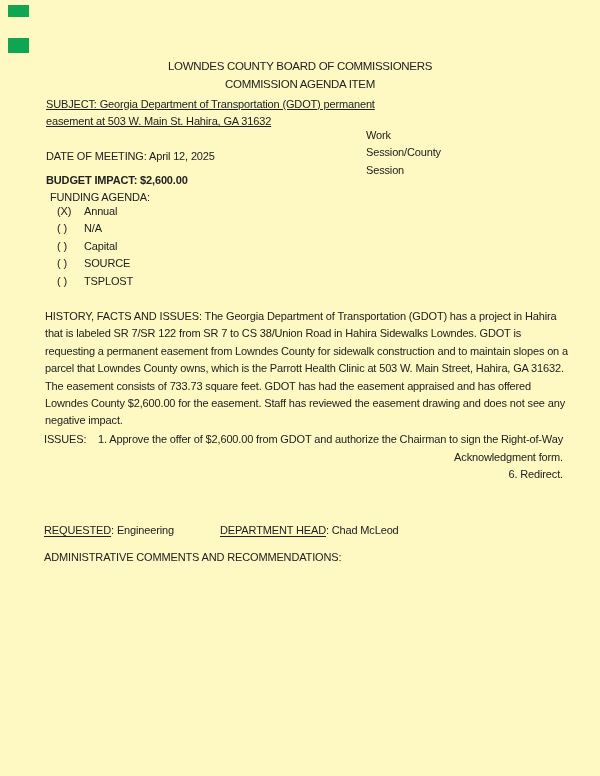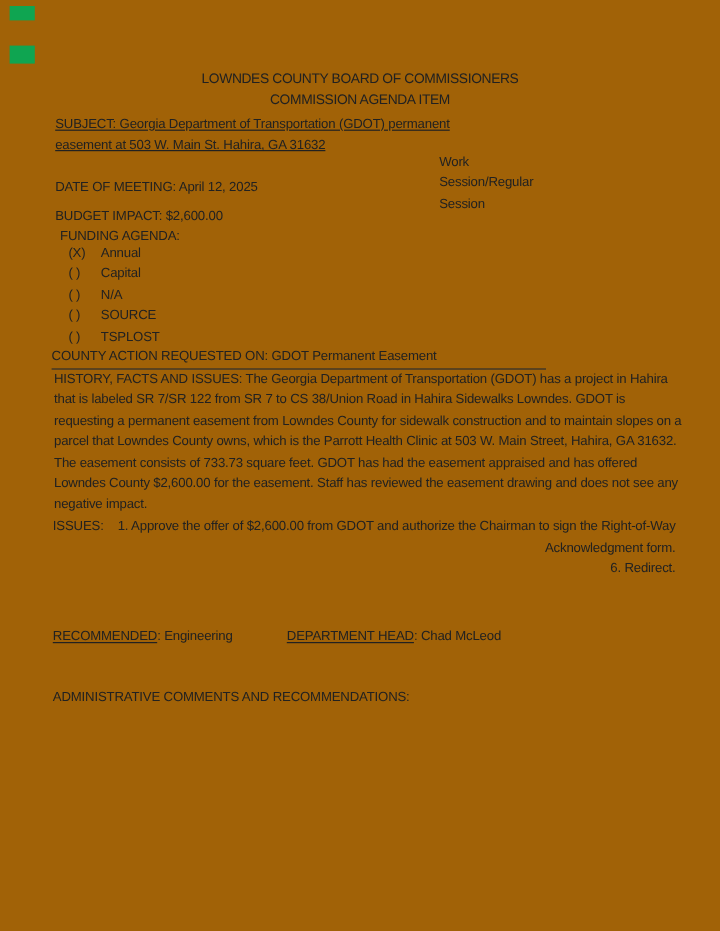--- a/index.html
+++ b/index.html
@@ -1,20 +1,20 @@
 <!DOCTYPE html>
 <html><head>
 <meta charset="utf-8">
 <style>
   html, body { margin: 0; padding: 0; background: #ffffff; }
   .page {
     position: relative;
     width: 600px;
     height: 776px;
-    background: #a16207;
+    background: #fef9c3;
     font-family: "Liberation Sans", sans-serif;
     font-size: 11px;
     line-height: 17.4px;
     letter-spacing: -0.15px;
     color: #212121;
     overflow: hidden;
   }
   .abs { position: absolute; }
   .green-box { position: absolute; left: 8px; }
   .green-box.b1 { top: 5px;  width: 21px; height: 12px; }
@@ -22,94 +22,93 @@
   .title {
     top: 57px; left: 0; width: 600px;
     text-align: center;
     font-size: 11.5px;
     line-height: 18px;
     letter-spacing: -0.3px;
   }
   .subject { top: 96px; left: 46px; width: 336px; text-decoration: underline; }
   .session { top: 127px; left: 366px; width: 110px; white-space: pre-line; }
   .date-meeting { top: 148px; left: 46px; width: 340px; }
-  .budget { top: 172px; left: 46px; width: 340px; }
+  .budget { top: 172px; left: 46px; width: 340px; font-weight: bold; }
   .funding-label { top: 189px; left: 50px; width: 300px; }
   .funding-list { top: 203px; left: 57px; width: 300px; }
   .funding-row { height: 17.4px; }
   .funding-row .mark { display: inline-block; width: 27px; }
   .county-action {
     top: 289px; left: 43px; width: 412px;
     border-bottom: 1.5px solid #2e2e2e;
     line-height: 17.5px;
   }
   .history { top: 308px; left: 45px; width: 524px; }
   .options-label { top: 431px; left: 44px; }
   .options-items { top: 431px; left: 93px; width: 470px; text-align: right; }
   .options-items .opt { line-height: 17.5px; }
   .recommended { top: 495px; left: 44px; width: 400px; }
   .dept-row { top: 522px; left: 44px; width: 520px; }
-  .dept-head-col { position: absolute; left: 195px; top: 0; }
+  .dept-head-col { position: absolute; left: 176px; top: 0; }
   .u { text-decoration: underline; text-underline-offset: 2px; }
-  .admin { top: 549px; left: 44px; width: 450px; margin-top: 24px; }
+  .admin { top: 549px; left: 44px; width: 450px; }
 </style>
 </head>
 <body>
 
 <div class="page">
 
   <div class="green-box b1" style="background-color: rgb(15, 165, 81);"></div>
   <div class="green-box b2" style="background-color: rgb(15, 165, 81);"></div>
 
   <div class="abs title">
     <div>LOWNDES COUNTY BOARD OF COMMISSIONERS</div>
     <div>COMMISSION AGENDA ITEM</div>
   </div>
 
   <div class="abs subject">SUBJECT: Georgia Department of Transportation (GDOT) permanent easement at 503 W. Main St. Hahira, GA 31632</div>
 
   <div class="abs session">Work
-Session/Regular
+Session/County
 Session</div>
 
   <div class="abs date-meeting">DATE OF MEETING: April 12, 2025</div>
 
   <div class="abs budget">BUDGET IMPACT: $2,600.00</div>
 
   <div class="abs funding-label">FUNDING AGENDA:</div>
 
   <div class="abs funding-list">
     <div class="funding-row">
       <span class="mark">(X)</span><span>Annual</span>
     </div>
     <div class="funding-row">
-      <span class="mark">( )</span><span>Capital</span>
+      <span class="mark">( )</span><span>N/A</span>
     </div>
     <div class="funding-row">
-      <span class="mark">( )</span><span>N/A</span>
+      <span class="mark">( )</span><span>Capital</span>
     </div>
     <div class="funding-row">
       <span class="mark">( )</span><span>SOURCE</span>
     </div>
     <div class="funding-row">
       <span class="mark">( )</span><span>TSPLOST</span>
     </div>
   </div>
 
-  <div class="abs county-action">COUNTY ACTION REQUESTED ON: GDOT Permanent Easement</div>
 
   <div class="abs history">HISTORY, FACTS AND ISSUES: The Georgia Department of Transportation (GDOT) has a project in Hahira that is labeled SR 7/SR 122 from SR 7 to CS 38/Union Road in Hahira Sidewalks Lowndes. GDOT is requesting a permanent easement from Lowndes County for sidewalk construction and to maintain slopes on a parcel that Lowndes County owns, which is the Parrott Health Clinic at 503 W. Main Street, Hahira, GA 31632. The easement consists of 733.73 square feet. GDOT has had the easement appraised and has offered Lowndes County $2,600.00 for the easement. Staff has reviewed the easement drawing and does not see any negative impact.</div>
 
   <div class="abs options-label">ISSUES:</div>
   <div class="abs options-items">
     <div class="opt">1. Approve the offer of $2,600.00 from GDOT and authorize the Chairman to sign the Right-of-Way Acknowledgment form.</div>
     <div class="opt">6. Redirect.</div>
   </div>
 
 
   <div class="abs dept-row">
-    <span><span class="u">RECOMMENDED</span><span>: Engineering</span></span>
+    <span><span class="u">REQUESTED</span><span>: Engineering</span></span>
     <span class="dept-head-col"><span class="u">DEPARTMENT HEAD</span><span>: Chad McLeod</span></span>
   </div>
 
   <div class="abs admin">ADMINISTRATIVE COMMENTS AND RECOMMENDATIONS:</div>
 
 </div>
 
 </body></html>

